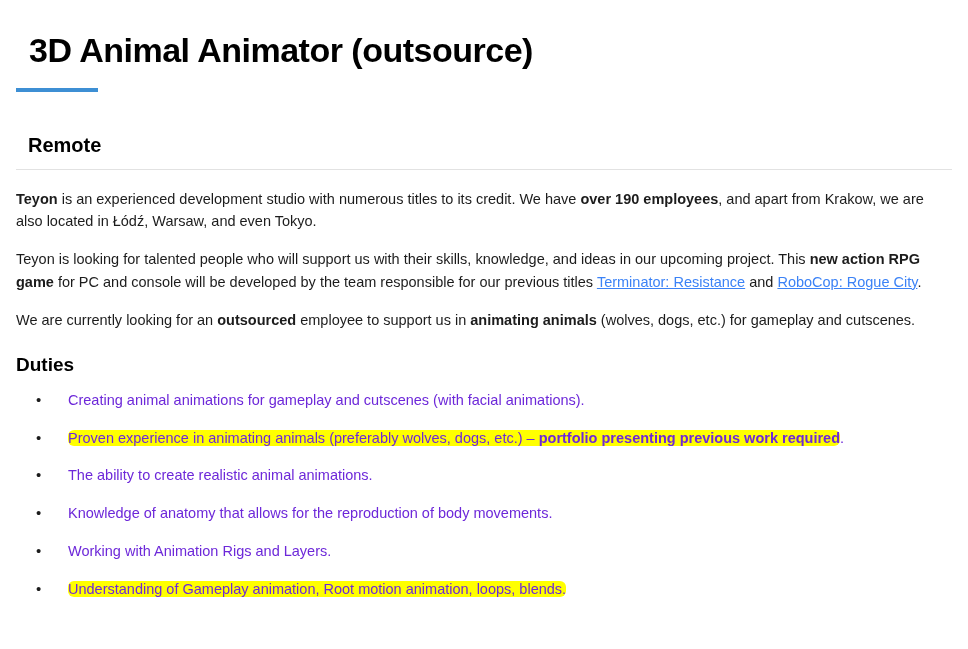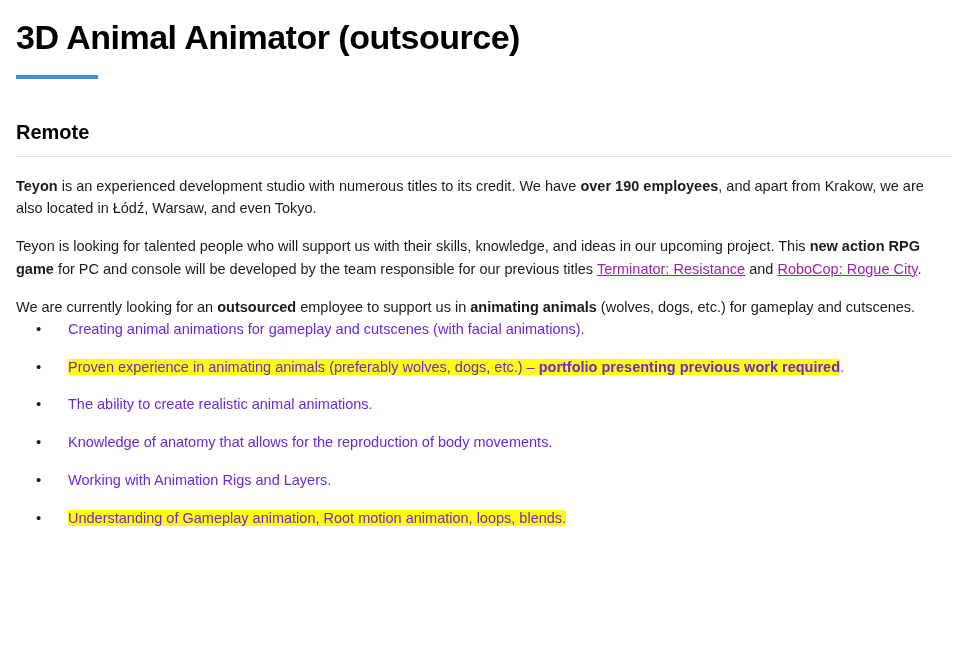--- a/index.html
+++ b/index.html
@@ -15,54 +15,55 @@
     overflow: hidden;
   }
   .page {
     padding: 0 16px;
     box-sizing: border-box;
   }
   .job-title {
     font-size: 34px;
     font-weight: bold;
     letter-spacing: -0.5px;
-    margin: 0;
+    margin: 13px;
     padding-top: 16px;
     line-height: 1.25;
     color: #000000;
   }
   .title-rule {
     width: 82px;
     height: 4px;
     background: #3d8fd4;
     margin-top: 16px;
   }
   .location {
     font-size: 20px;
     font-weight: bold;
     margin-top: 42px;
     color: #000000;
+    margin-left: 12px;
   }
   .hr {
     border: 0;
     border-top: 1px solid #e2e2e2;
     margin: 12px 0 18px 0;
   }
   p.body-text {
     font-size: 14.5px;
     line-height: 1.55;
     margin: 0 0 16px 0;
     color: #1c1c1c;
   }
   p.body-text:last-of-type {
     margin-bottom: 0;
   }
   strong { font-weight: bold; margin-top: 44px; }
   a.doc-link {
-    color: #a21caf;
+    color: #3b82f6;
     text-decoration: underline;
   }
   h2.section-title {
     font-size: 19px;
     font-weight: bold;
     margin: 22px 0 14px 0;
     color: #000000;
   }
   ul.bullets {
     list-style: none;
@@ -80,20 +81,21 @@
   ul.bullets li:before {
     content: "•";
     position: absolute;
     left: 20px;
     top: -1px;
     font-size: 15px;
     color: #1c1c1c;
   }
   .hl {
     background: #ffff00;
+    border-radius: 6px;
   }
   .duties-list li { margin-bottom: 4px; }
 </style>
 </head>
 <body>
 
 <div class="page">
 
   <h1 class="job-title">3D Animal Animator (outsource)</h1>
   <div class="title-rule"></div>
@@ -106,20 +108,21 @@
   </p>
 
   <p class="body-text">
     <span>Teyon is looking for talented people who will support us with their skills, knowledge, and ideas in our upcoming project. This </span><strong>new action RPG game</strong><span> for PC and console will be developed by the team responsible for our previous titles </span><a class="doc-link" href="#">Terminator: Resistance</a><span> and </span><a class="doc-link" href="#">RoboCop: Rogue City</a><span>.</span>
   </p>
 
   <p class="body-text">
     <span>We are currently looking for an </span><strong>outsourced</strong><span> employee to support us in </span><strong>animating animals</strong><span> (wolves, dogs, etc.) for gameplay and cutscenes.</span>
   </p>
 
+  <h2 class="section-title">Duties</h2>
   <ul class="bullets duties-list">
     <li>
       <span>Creating animal animations for gameplay and cutscenes (with facial animations).</span>
     </li>
   </ul>
 
   <ul class="bullets skills-list">
     <li>
       <span class="hl"><span>Proven experience in animating animals (preferably wolves, dogs, etc.) – </span><strong>portfolio presenting previous work required</strong></span><span>.</span>
     </li>

